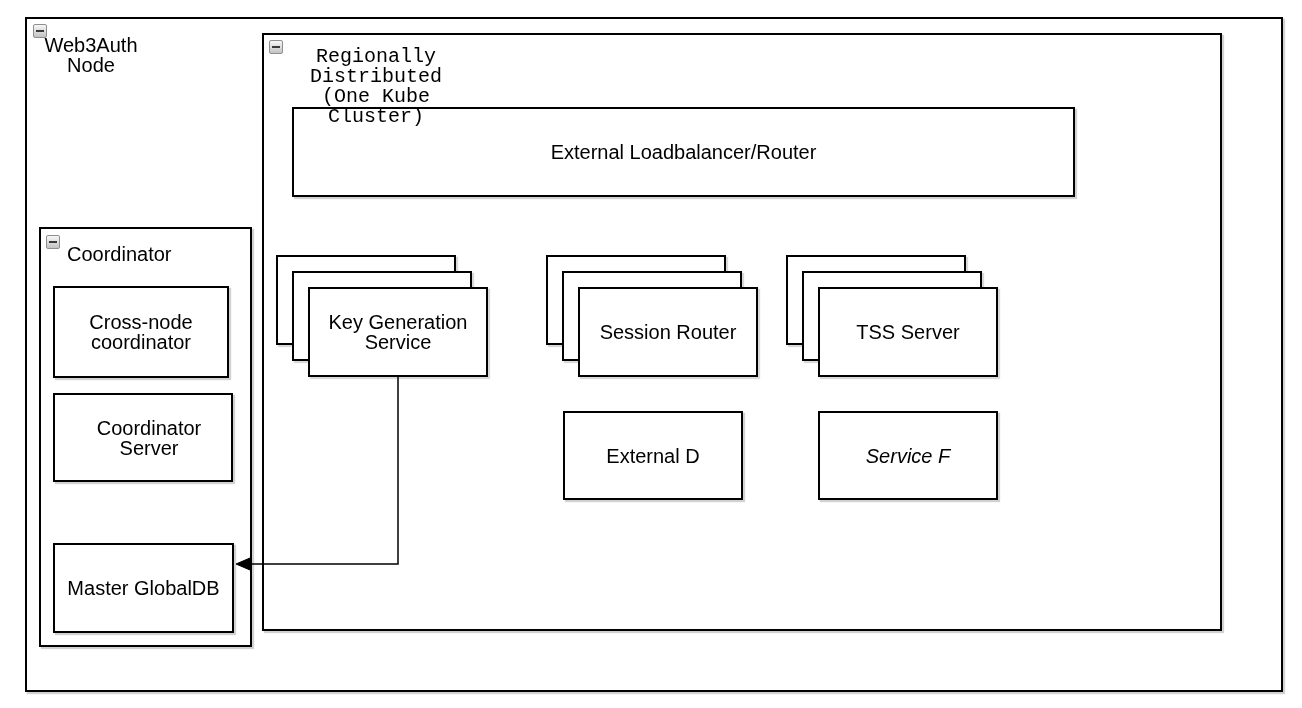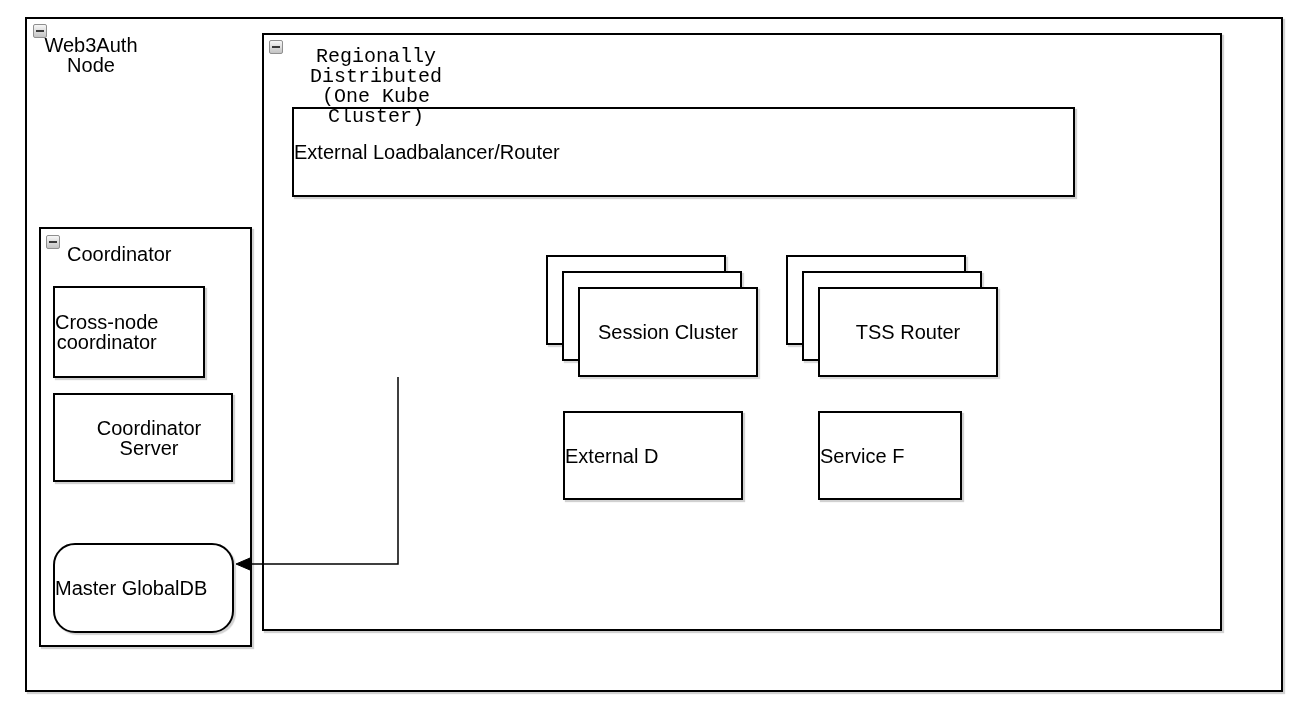--- a/index.html
+++ b/index.html
@@ -10,21 +10,21 @@
     font-size:20px;color:var(--label-text,#000000);
   }
   .shape{
     position:absolute;box-sizing:border-box;
     border:2px solid var(--shape-border,#000000);
     background:var(--shape-fill,#ffffff);
     box-shadow:2px 2px 1px rgba(0,0,0,0.18);
   }
   .container{z-index:1;}
   .box{
-    z-index:3;display:flex;align-items:center;
+    z-index:3;display:flex;align-items:center;justify-content:center;
     text-align:center;
   }
   .label{white-space:pre-line;line-height:20px;}
   .free-label{position:absolute;z-index:4;text-align:center;line-height:20px;}
   .left-label{text-align:left;}
   
   .collapse{
     position:absolute;z-index:5;width:14px;height:14px;box-sizing:border-box;
     border:1px solid var(--collapse-icon-border,#8f8f8f);border-radius:2px;
     background:linear-gradient(180deg,#f7f7f7 0%,#c3c3c3 100%);
@@ -49,24 +49,24 @@
   }
   
   .outer-container{left:25px;top:17px;width:1258px;height:675px;}
   .region-container{left:262px;top:33px;width:960px;height:598px;}
   .coordinator-container{left:39px;top:227px;width:213px;height:420px;z-index:2;}
   .lb-box{left:292px;top:107px;width:783px;height:90px;}
   .stack-keygen{left:276px;top:255px;}
   .stack-session{left:546px;top:255px;}
   .stack-tss{left:786px;top:255px;}
   .service-d-box{left:563px;top:411px;width:180px;height:89px;}
-  .service-f-box{left:818px;top:411px;width:144px;height:89px;}
-  .crossnode-box{left:53px;top:286px;width:152px;height:92px;}
+  .service-f-box{left:818px;top:411px;width:180px;height:89px;font-style:italic;}
+  .crossnode-box{left:53px;top:286px;width:176px;height:92px;}
   .coordserver-box{left:53px;top:393px;width:180px;height:89px;padding-left:12px;}
-  .globaldb-box{left:53px;top:543px;width:181px;height:90px;border-radius:22px;}
+  .globaldb-box{left:53px;top:543px;width:181px;height:90px;}
   .collapse-outer{left:33px;top:24px;}
   .collapse-region{left:269px;top:40px;}
   .collapse-coordinator{left:46px;top:235px;}
   .outer-label{left:33px;top:35px;width:116px;}
   .region-label{left:288px;top:47px;width:176px;font-family:Liberation Mono, monospace;}
   .coordinator-label{left:67px;top:244px;width:120px;}
   .edge-layer{position:absolute;left:0;top:0;z-index:6;pointer-events:none;}
 </style>
 </head>
 <body>
@@ -84,34 +84,42 @@
   <div class="collapse collapse-region">
       <span class="bar"></span>
     </div>
   <div class="free-label label region-label">Regionally Distributed
 (One Kube Cluster)</div>
 
   <div class="shape box lb-box">
     <span class="label">External Loadbalancer/Router</span>
   </div>
 
+  <div class="stack stack-keygen">
+    <div class="layer back"></div>
+    <div class="layer mid"></div>
+    <div class="layer front">
+      <span class="label">Key Generation
+Service</span>
+    </div>
+  </div>
 
   <div class="stack stack-session">
     <div class="layer back"></div>
     <div class="layer mid"></div>
     <div class="layer front">
-      <span class="label">Session Cluster</span>
+      <span class="label">Session Router</span>
     </div>
   </div>
 
   <div class="stack stack-tss">
     <div class="layer back"></div>
     <div class="layer mid"></div>
     <div class="layer front">
-      <span class="label">TSS Router</span>
+      <span class="label">TSS Server</span>
     </div>
   </div>
 
   <div class="shape box service-d-box">
     <span class="label">External D</span>
   </div>
   <div class="shape box service-f-box">
     <span class="label">Service F</span>
   </div>
 

